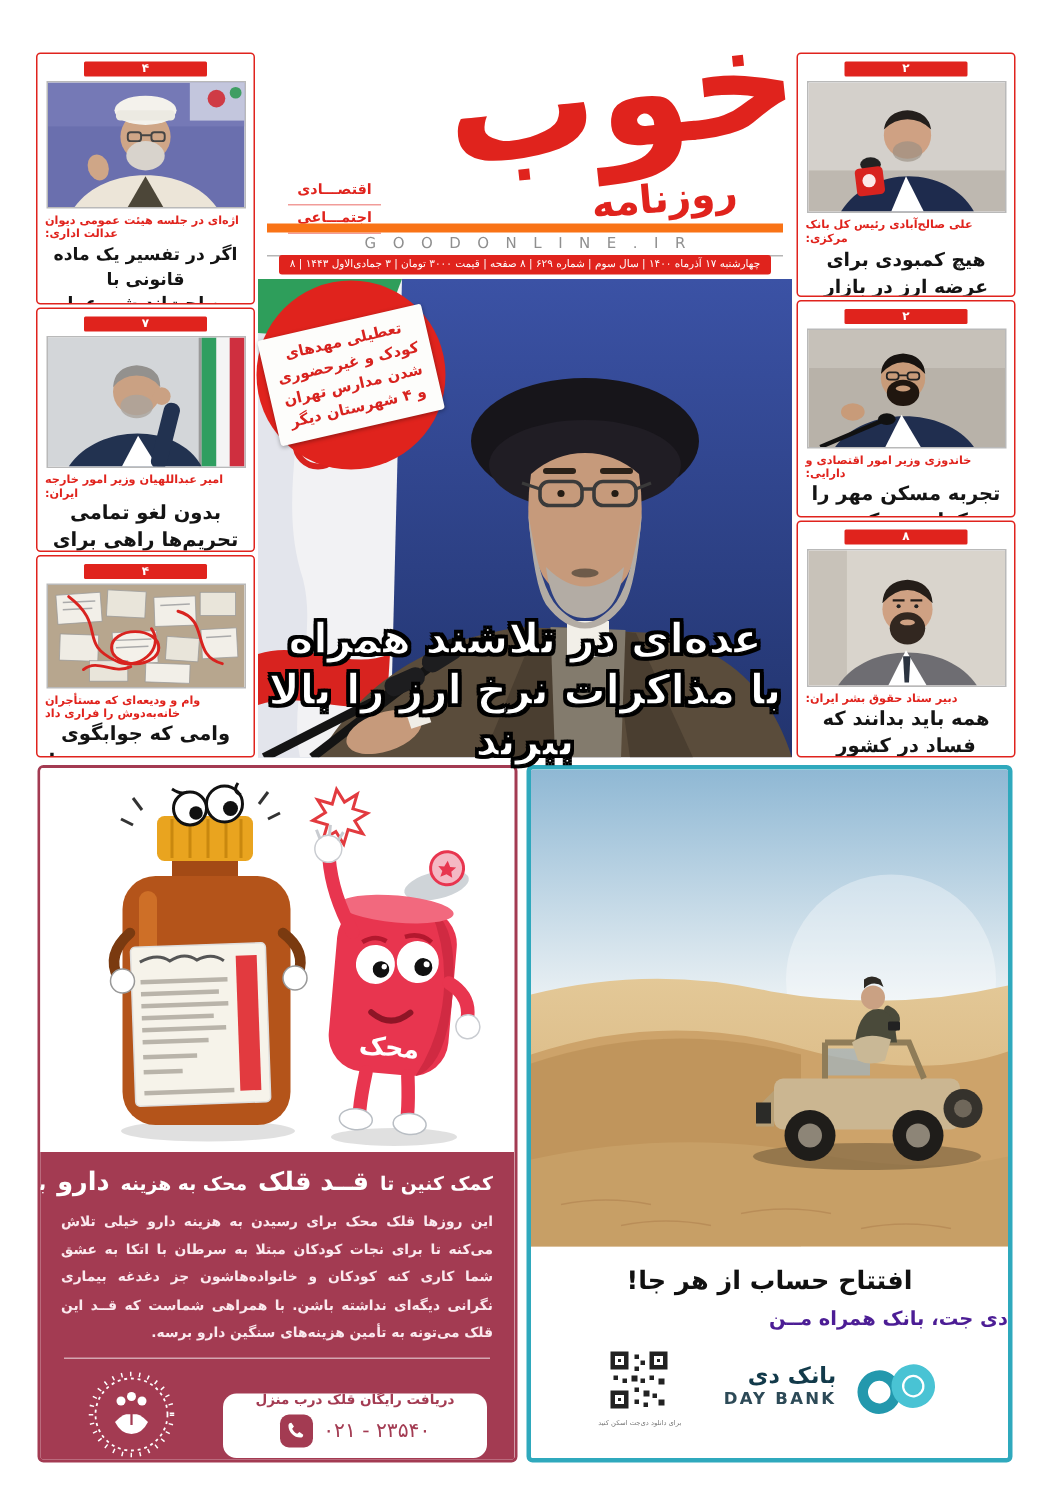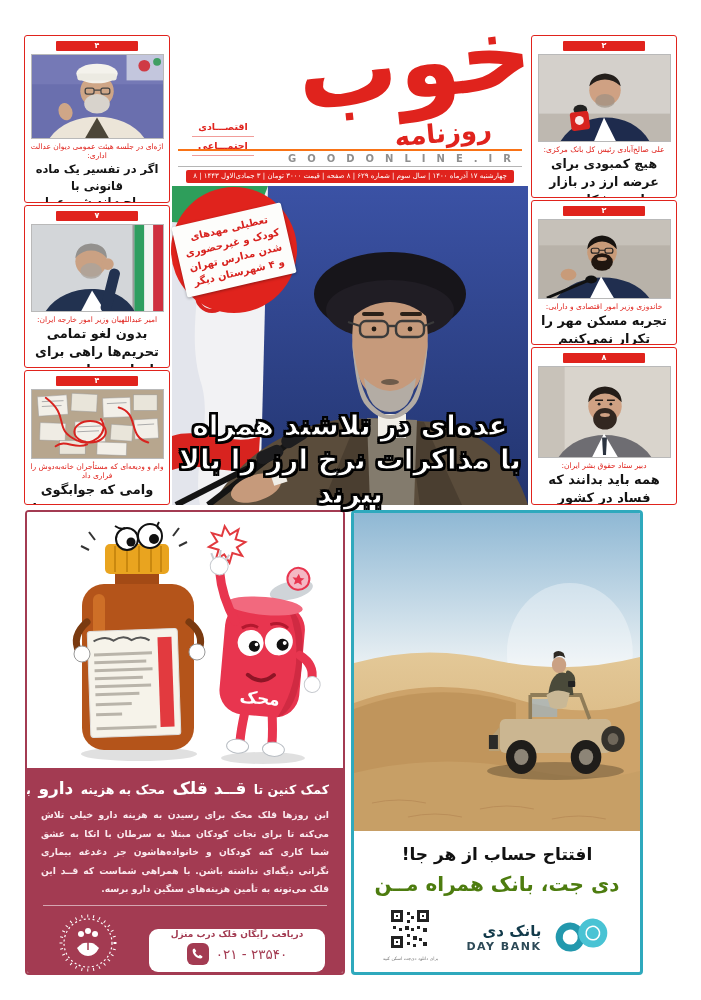--- a/index.html
+++ b/index.html
@@ -8,34 +8,34 @@
 
   
   .logo { position:absolute; left:318px; top:8px; width:215px; height:130px; color:#e0231d;
           font-size:100px; font-weight:bold; text-align:center; transform:rotate(-6deg); line-height:1.1; }
   .rooznameh { position:absolute; left:378px; top:118px; width:130px; color:#e0231d;
                font-size:26px; font-weight:bold; text-align:center; transform:rotate(-5deg); }
   .tagline { position:absolute; left:192px; top:118px; width:62px; color:#e0231d;
              font-size:9.5px; font-weight:bold; text-align:center; line-height:1.9; }
   .tagline div { border-bottom:1px solid rgba(224,35,29,.45); }
   .domainbar { position:absolute; left:178px; top:149px; width:344px; direction:ltr;
-               border-top:2px solid #f97316; border-bottom:1px solid #b5b5b5;
-               color:#8f8f8f; font-size:10px; font-weight:bold; text-align:right;
+               border-top:6px solid #f97316; border-bottom:1px solid #b5b5b5;
+               color:#8f8f8f; font-size:10px; font-weight:normal; text-align:center;
                letter-spacing:11px; padding:2px 0 2px 11px; }
   .dateline { position:absolute; left:186px; top:170px; width:328px; height:13px;
               background:#e0231d; border-radius:2px; color:#fff; font-size:7px;
               line-height:13px; text-align:center; }
 
   
   .sideitem { position:absolute; width:146px; border:1.5px solid #e0231d; border-radius:3px;
               background:#fff; padding:5px; overflow:hidden; }
   .pagenum { width:82px; height:10px; background:#e0231d; border-radius:1px; margin:0 auto 3px;
              color:#fff; font-size:8px; font-weight:bold; text-align:center; line-height:10px; }
   .sphoto { width:133px; display:block; border:1px solid #b9b9b9; }
-  .kicker { color:#e0231d; font-size:7.5px; font-weight:normal; text-align:center; margin-top:3px; }
+  .kicker { color:#e0231d; font-size:7.5px; font-weight:bold; text-align:left; margin-top:3px; }
   .shead { color:#141414; font-size:11.5px; font-weight:bold; text-align:center; line-height:1.45; margin-top:1px; }
   .shead.big { font-size:13px; line-height:1.4; }
 
   
   .mainphoto { position:absolute; left:172px; top:186px; width:356px; height:319px; overflow:hidden; }
   .badge { position:absolute; left:171px; top:187px; width:126px; height:126px; border-radius:50%;
            background:#e0231d; display:flex; align-items:center; justify-content:center; z-index:5; }
   .badgecard { width:112px; background:#fdfdfb; border-radius:2px; transform:rotate(-13deg);
                padding:6px 4px; box-shadow:0 1px 3px rgba(0,0,0,.35);
                color:#d8231f; font-size:10px; font-weight:bold; text-align:center; line-height:1.5; }
@@ -59,29 +59,29 @@
   .m-footer { display:flex; flex-direction:row-reverse; align-items:center; justify-content:space-between; padding:8px 4px 0; }
   .phonebox { background:#fff; border-radius:9px; width:176px; padding:0 10px 7px; }
   .phonebox .lbl { color:#a33b52; font-size:9px; font-weight:bold; text-align:center; }
   .phonerow { display:flex; direction:ltr; align-items:center; justify-content:center; gap:7px; margin-top:4px; }
   .phoneicon { width:22px; height:22px; background:#a33b52; border-radius:6px; display:flex; align-items:center; justify-content:center; }
   .phonenum { color:#a33b52; font-size:13.5px; font-weight:normal; letter-spacing:2px; }
   .emblem { text-align:center; width:86px; }
   .emblem .cap { font-size:5.5px; color:#fff; line-height:1.5; margin-top:2px; }
 
   
-  .daybank { position:absolute; left:351px; top:510px; width:292px; height:465px;
+  .daybank { position:absolute; left:351px; top:510px; width:324px; height:465px;
              border:3px solid #2fa9bd; border-radius:4px; background:#fff; overflow:hidden; }
   .db-art { width:100%; height:318px; display:block; }
   .db-head { text-align:center; color:#111; font-size:17px; font-weight:bold; margin-top:13px; }
-  .db-sub  { text-align:center; color:#4d7c0f; font-size:20px; font-weight:bold; margin-top:8px; letter-spacing:.5px; }
+  .db-sub  { text-align:right; color:#4c1d95; font-size:13px; font-weight:bold; margin-top:8px; letter-spacing:.5px; }
   .db-row { display:flex; direction:ltr; align-items:center; justify-content:center; gap:26px; margin-top:12px; }
   .qrblock { text-align:center; width:60px; }
   .qrcap { font-size:4.5px; color:#777; line-height:1.5; margin-top:2px; }
-  .dblogo { display:flex; direction:ltr; align-items:flex-end; gap:8px; }
+  .dblogo { display:flex; direction:ltr; align-items:flex-start; gap:8px; }
   .dblogo .txt { text-align:right; }
   .dblogo .fa { font-size:15px; font-weight:bold; color:#123a4a; }
   .dblogo .en { font-size:11px; font-weight:bold; color:#2d4a57; letter-spacing:1.5px; direction:ltr; }
 </style>
 </head>
 <body>
 
 <div class="page">
 
   <div class="logo">خوب</div>

